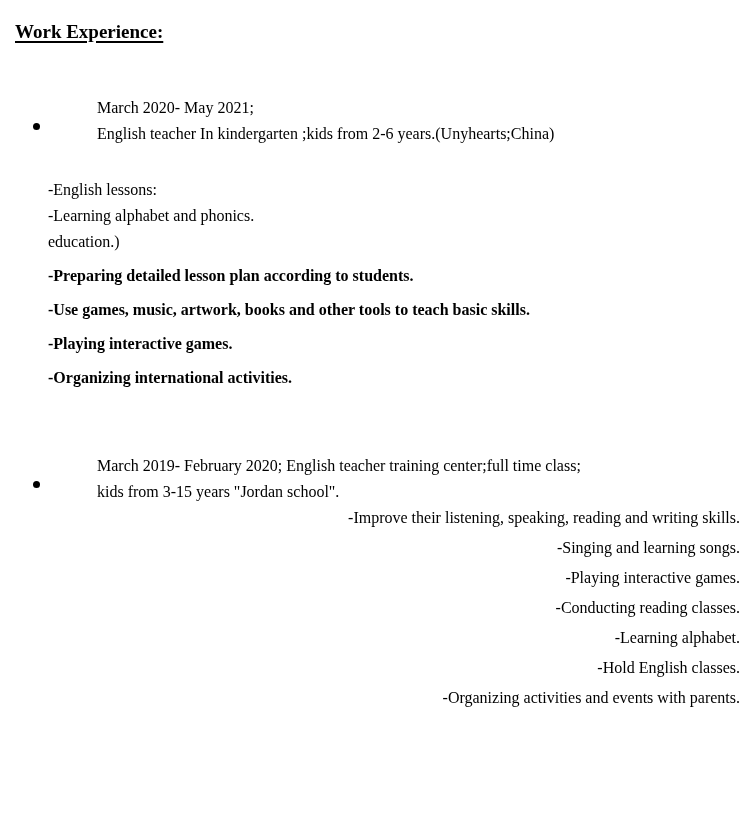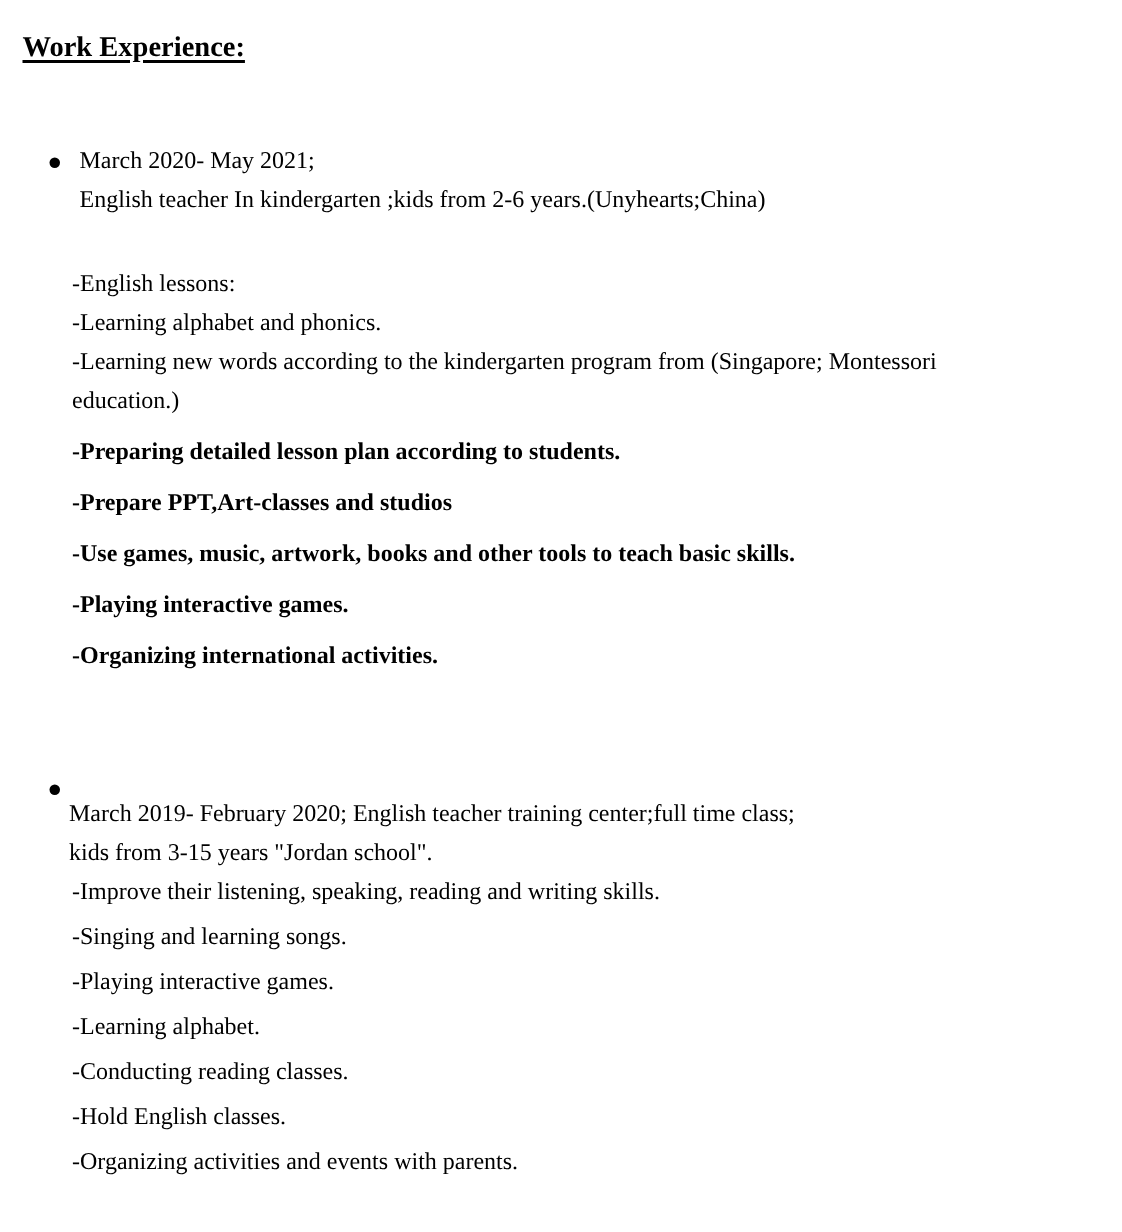--- a/index.html
+++ b/index.html
@@ -22,46 +22,47 @@
     margin: 0;
     font-size: 19px;
     font-weight: bold;
     line-height: 26px;
     text-decoration: underline;
     text-decoration-thickness: 2px;
     text-underline-offset: 3px;
   }
   .job-title-row {
     display: flex;
-    align-items: flex-start;
+    align-items: center;
     padding-left: 18px; 
+    gap: 44px;
   }
   .job1 .job-title-row { margin-top: 50px; }
-  .job2 .job-title-row { margin-top: 62px; flex-direction: column; }
+  .job2 .job-title-row { margin-top: 62px; }
   .dot {
     flex: 0 0 auto;
     width: 7px;
     height: 7px;
     margin-top: 10px;
     border-radius: 50%;
     background: #000;
   }
   .title-lines {
     margin-left: 13px;
     line-height: 26px;
   }
   .intro {
     margin: 30px 0 0 33px; 
     line-height: 26px;
     font-family: Liberation Serif, serif;
   }
   .duties { margin-left: 33px; }
   .duty { line-height: 26px; }
   .duties1 .duty { margin-top: 8px; font-weight: bold; }
-  .duties2 .duty { margin-top: 4px; }
+  .duties2 .duty { margin-top: 4px; text-align: right; }
   .duties2 .duty:first-child { margin-top: 0; }
 </style>
 </head>
 <body>
 
 <div class="page">
 
   <h1 class="heading">Work Experience:</h1>
 
   <div class="job job1">
@@ -69,46 +70,44 @@
       <span class="dot"></span>
       <div class="title-lines">
         <div>March 2020- May 2021;</div>
         <div>English teacher In kindergarten ;kids from 2-6 years.(Unyhearts;China)</div>
       </div>
     </div>
 
     <div class="intro">
       <div>-English lessons:</div>
       <div>-Learning alphabet and phonics.</div>
-      <div>-Learning new words according to the kindergarten program from (Singapore; Montessori</div>
       <div>education.)</div>
     </div>
 
     <div class="duties duties1">
       <div class="duty">-Preparing detailed lesson plan according to students.</div>
-      <div class="duty">-Prepare PPT,Art-classes and studios</div>
       <div class="duty">-Use games, music, artwork, books and other tools to teach basic skills.</div>
       <div class="duty">-Playing interactive games.</div>
       <div class="duty">-Organizing international activities.</div>
     </div>
   </div>
 
   <div class="job job2">
     <div class="job-title-row">
       <span class="dot"></span>
       <div class="title-lines">
         <div>March 2019- February 2020; English teacher training center;full time class;</div>
         <div>kids from 3-15 years "Jordan school".</div>
       </div>
     </div>
 
     <div class="duties duties2">
       <div class="duty">-Improve their listening, speaking, reading and writing skills.</div>
       <div class="duty">-Singing and learning songs.</div>
       <div class="duty">-Playing interactive games.</div>
+      <div class="duty">-Conducting reading classes.</div>
       <div class="duty">-Learning alphabet.</div>
-      <div class="duty">-Conducting reading classes.</div>
       <div class="duty">-Hold English classes.</div>
       <div class="duty">-Organizing activities and events with parents.</div>
     </div>
   </div>
 
 </div>
 
 </body></html>

